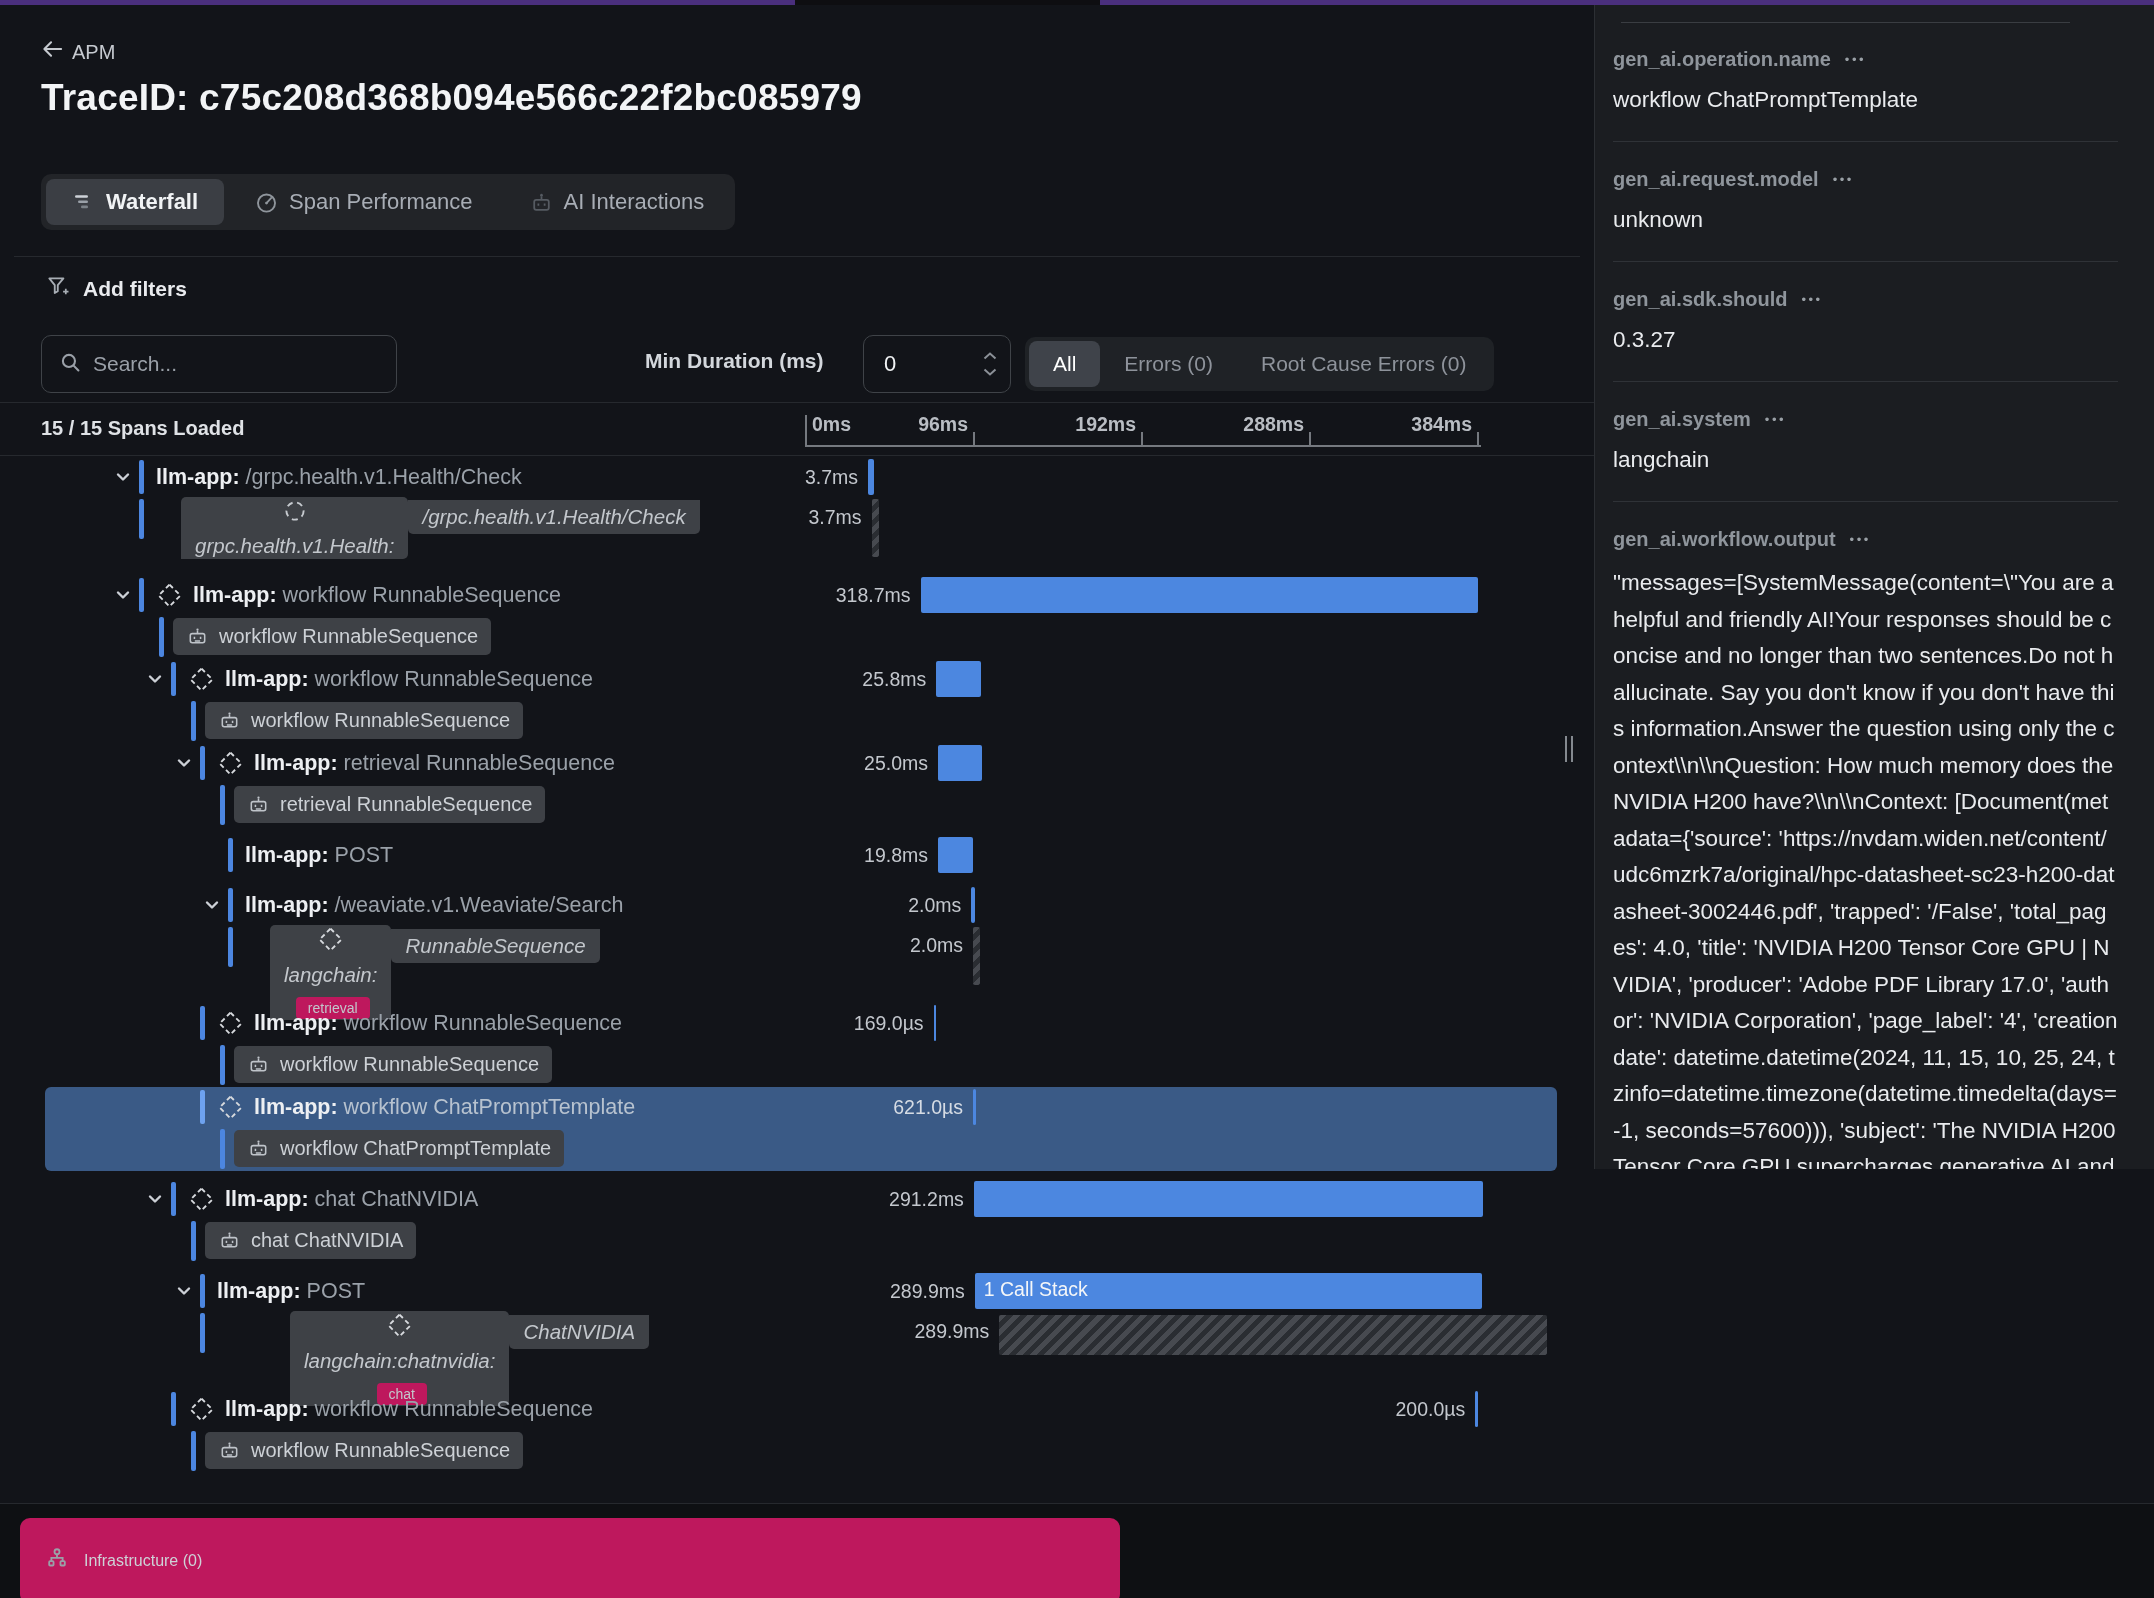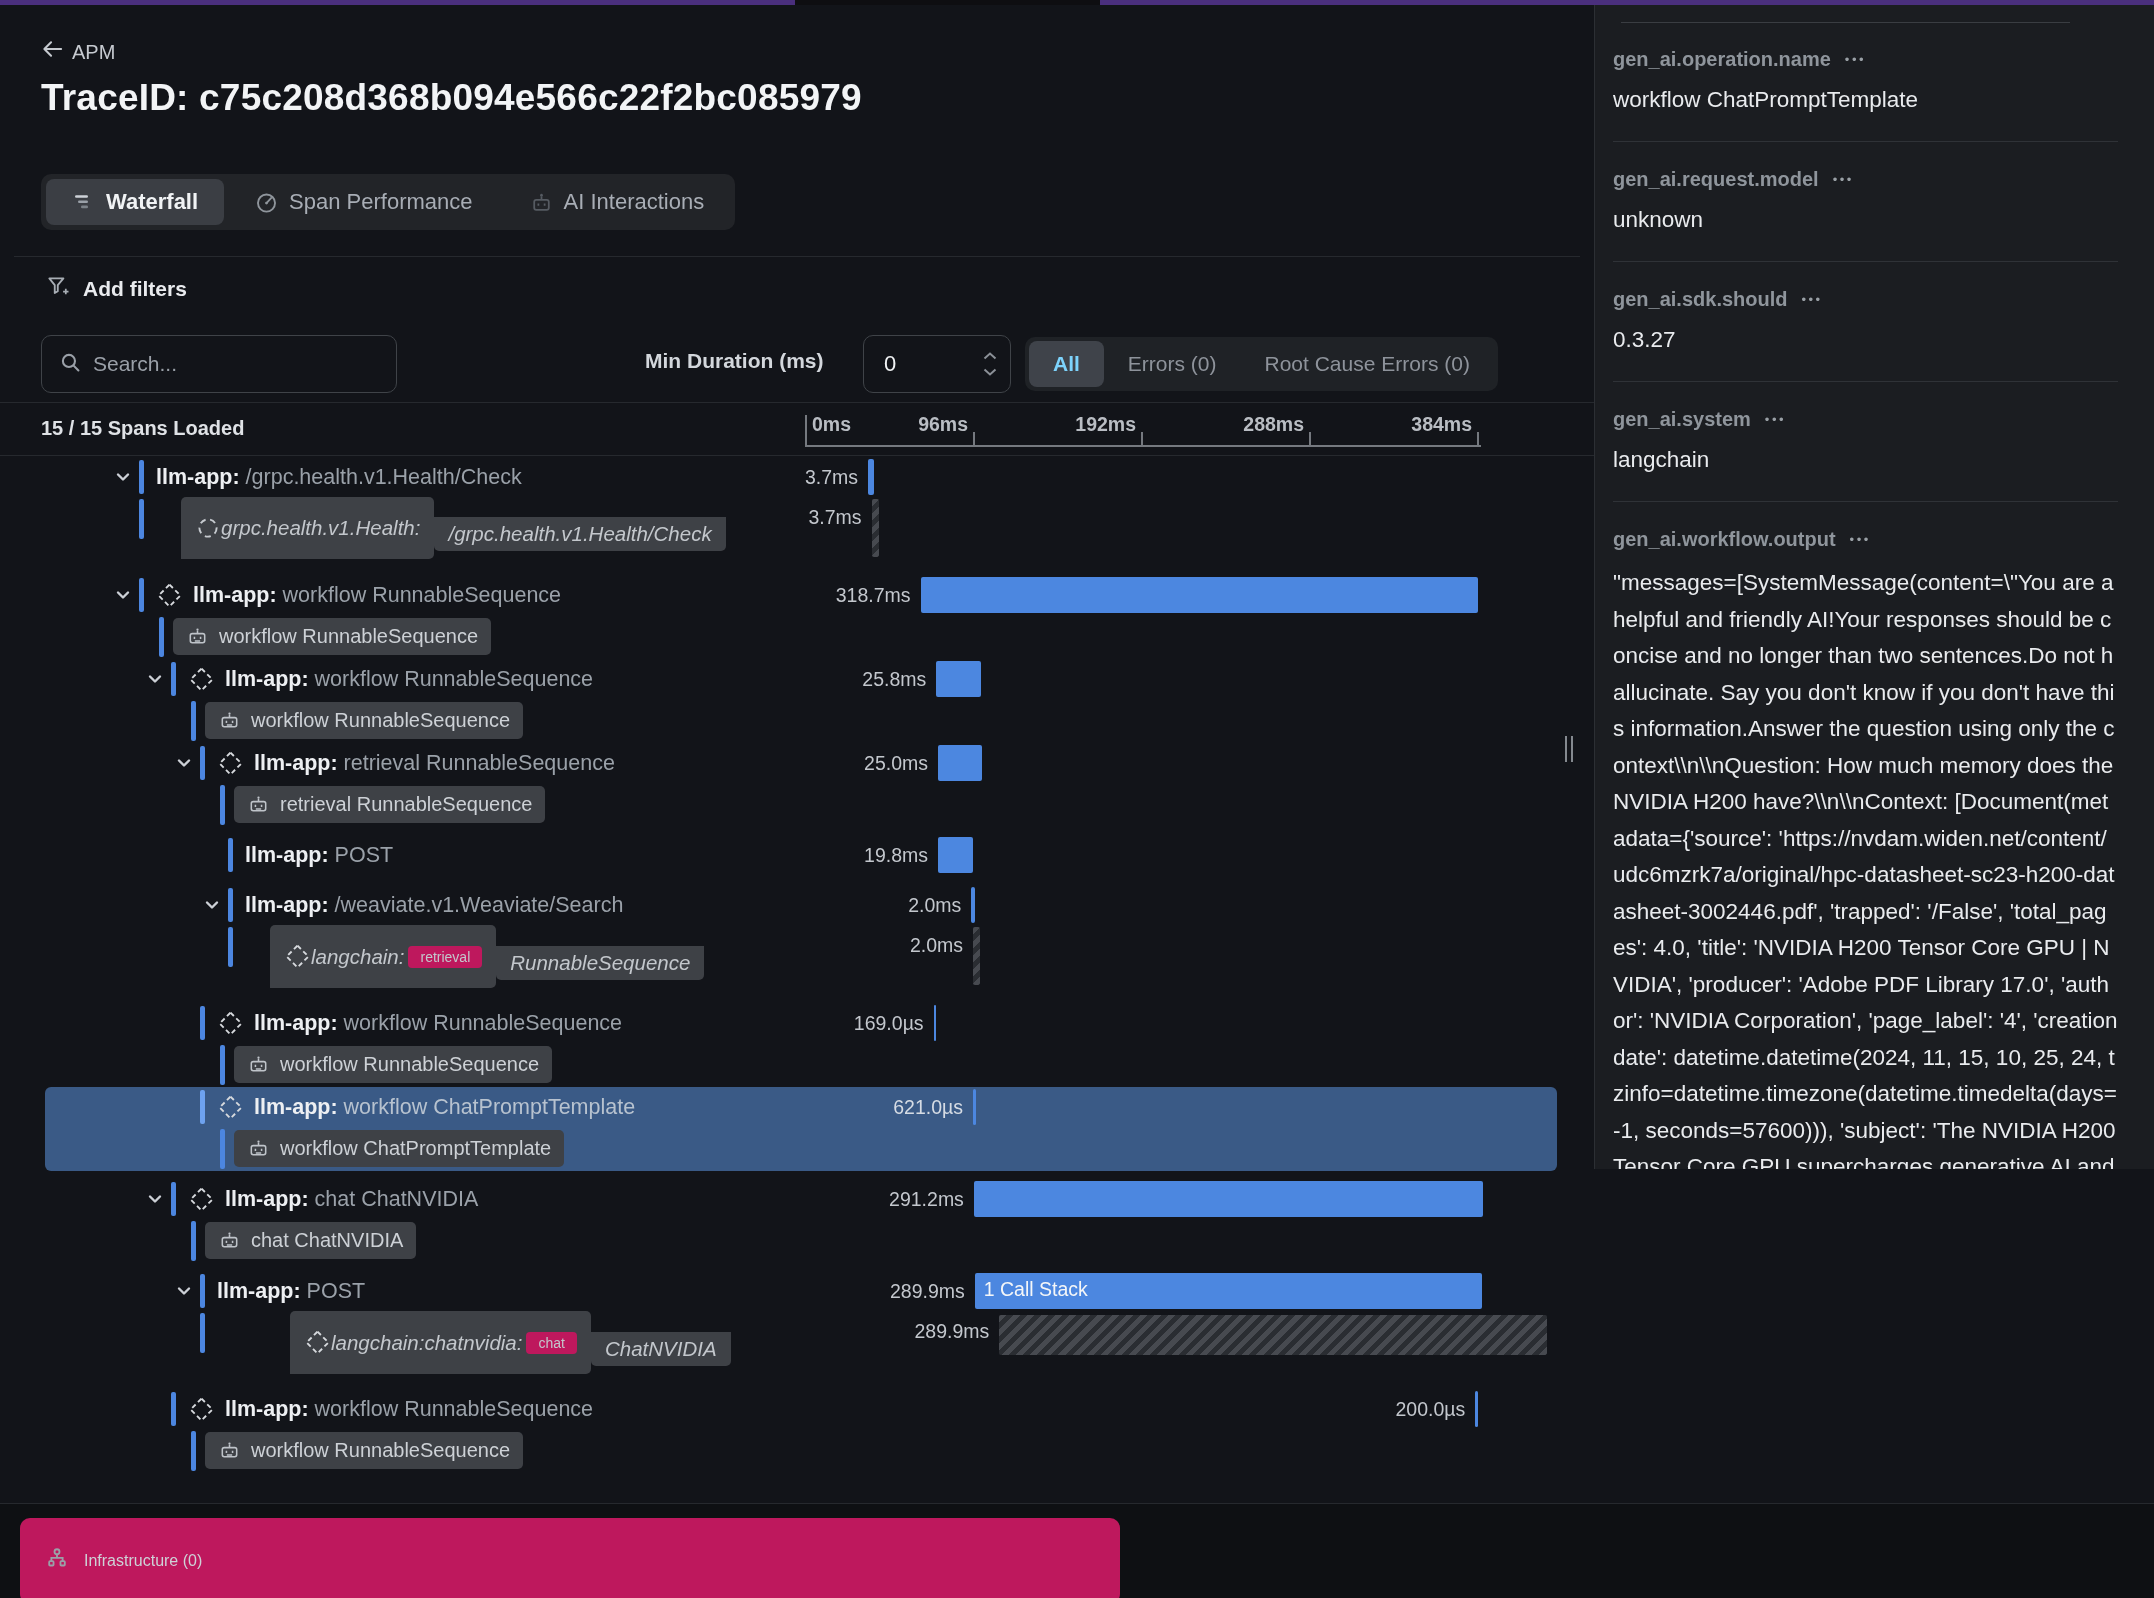--- a/index.html
+++ b/index.html
@@ -37,21 +37,21 @@
   .numwrap { position:absolute; left:863px; top:0; width:148px; height:58px; border:1.5px solid #3f4348; border-radius:10px;
     display:flex; align-items:center; }
   .numwrap input { width:90px; background:transparent; border:none; outline:none; color:#f1f3f5; font-size:22px;
     padding-left:20px; font-family:"Liberation Sans",sans-serif; }
   .spinners { margin-left:auto; margin-right:12px; display:flex; flex-direction:column; gap:6px; }
   .spinners svg { display:block; cursor:pointer; }
   .segs { position:absolute; left:1025px; top:2px; height:54px; background:#1f2226; border-radius:10px;
     display:flex; align-items:center; padding:4px; }
   .seg { height:46px; display:flex; align-items:center; padding:0 24px; font-size:21px; color:#8e939b;
     border-radius:8px; white-space:nowrap; cursor:pointer; }
-  .seg.active { background:#3f434a; color:#7dd3fc; font-weight:700; }
+  .seg.active { background:#3f434a; color:#ffffff; font-weight:400; }
 
   .rulerrow { position:absolute; left:0; top:398px; width:1594px; height:52px; }
   .spansloaded { position:absolute; left:41px; top:14px; font-size:20px; font-weight:600; color:#dfe2e6; }
   .bracket { position:absolute; left:805px; top:8px; width:676px; height:36px; border-bottom:2px solid #75797f; }
   .bracket .tick { position:absolute; bottom:0; width:2px; background:#75797f; }
   .rlabel { position:absolute; top:10px; font-size:19.5px; font-weight:600; color:#b9bdc3; white-space:nowrap; }
 
   
   #rows { position:absolute; left:0; top:452px; width:1594px; }
   .row, .chiprow, .chip2row { position:relative; width:1594px; }
@@ -72,22 +72,22 @@
   .bar.blue { background:#4c87e0; }
   .bar.hatch { background:repeating-linear-gradient(135deg,#474a50 0 5px,#2a2d32 5px 10px); }
   .row .bar { top:2px; height:36px; }
   .barlabel { position:absolute; left:9px; top:5px; font-size:19.5px; color:#f4f6f8; white-space:nowrap; }
 
   .chipbox { position:absolute; top:3px; height:37px; background:#3e4146; border-radius:5px;
     display:inline-flex; align-items:center; gap:10px; padding:0 13px; }
   .chipbox .ctext { font-size:20px; color:#cdd1d6; white-space:nowrap; }
 
   .c2box { position:absolute; top:0; }
-  .c2l1 { display:inline-flex; align-items:center; background:#3e4146; border-radius:5px 5px 5px 0;
-    padding:18px 14px; }
+  .c2l1 { display:inline-flex; align-items:center; gap:10px; background:#3e4146; border-radius:5px 5px 5px 0;
+    padding:1px 14px;flex-direction:column; }
   .c2l2 { display:inline-block; background:#3e4146; border-radius:0 0 5px 5px; padding:5px 14px; margin-top:0px; }
   .c2t { font-size:20.5px; font-style:italic; color:#c3c7cc; white-space:nowrap; }
   .c2tag { background:#be185d; border-radius:4px; padding:3px 12px; font-size:14px; 
     color:#c3c7cc; margin-left:4px; }
   .chip2row .dur { top:9px; }
   .chip2row .guide { top:2px; height:40px; }
   .chip2row .bar.tick { top:2px; height:58px; }
   .chip2row .bar.wide { top:4px; height:40px; }
   .chiprow .guide { top:2px; height:40px; }
 

